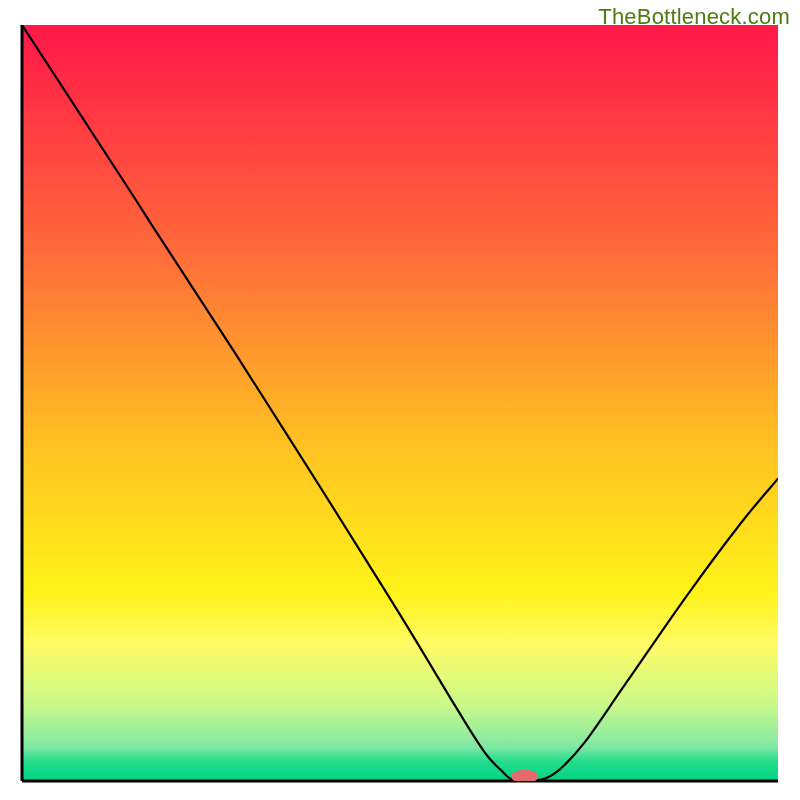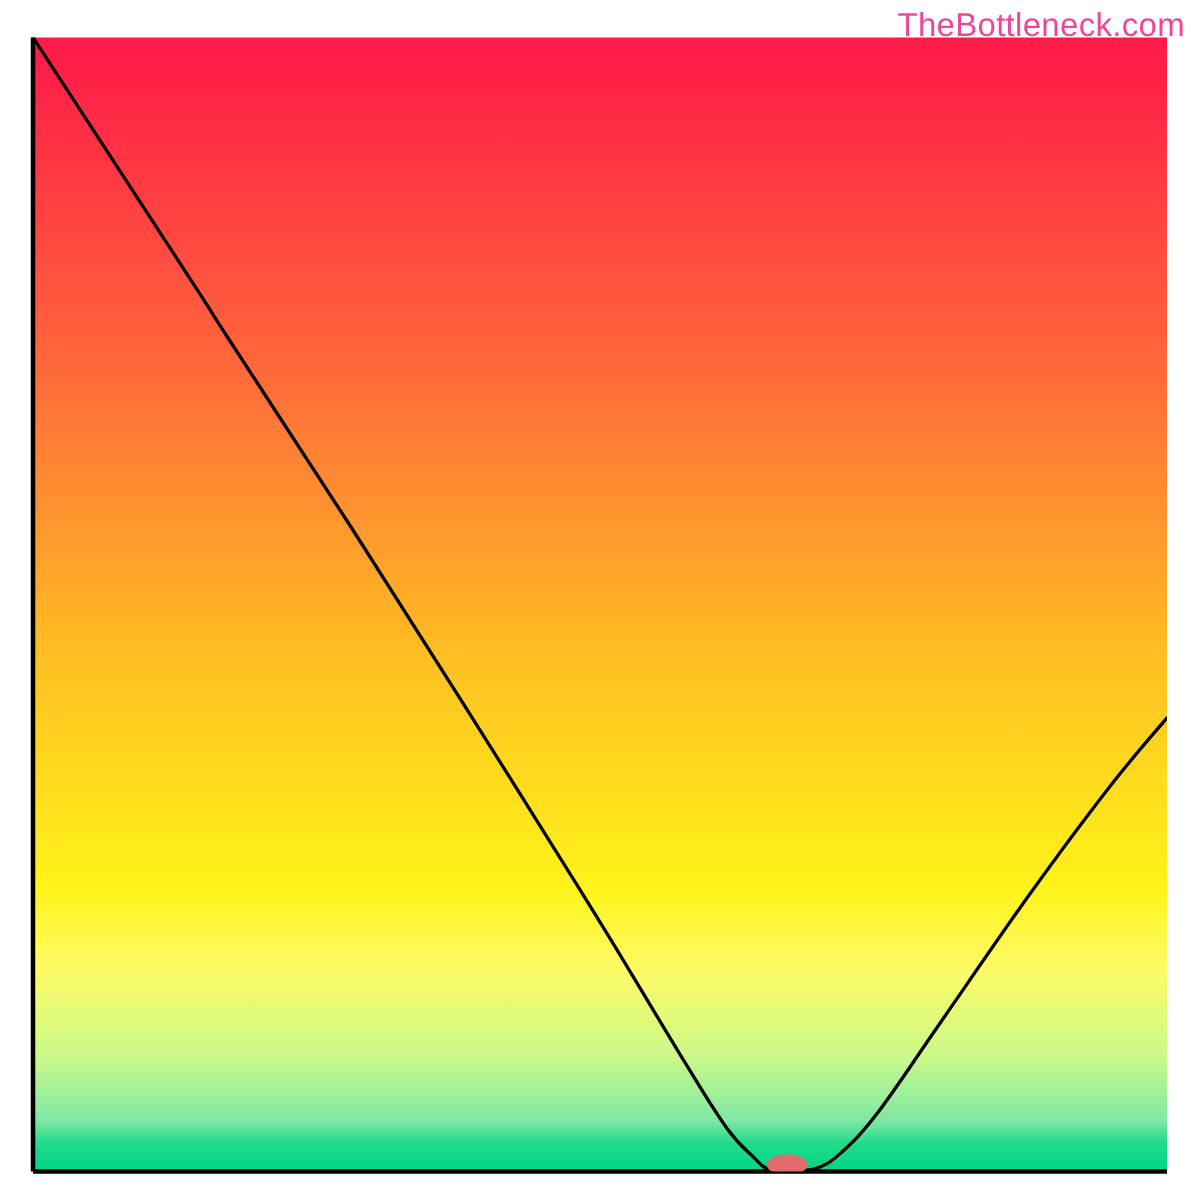--- a/index.html
+++ b/index.html
@@ -12,21 +12,21 @@
   }
   .chart-container {
     position: relative;
     width: 800px;
     height: 800px;
   }
   .watermark {
     position: absolute;
     top: 4px;
     right: 10px;
-    color: #ec4899;
+    color: #4d7c0f;
     font-size: 22px;
     font-weight: 400;
     letter-spacing: 0.2px;
     z-index: 10;
     user-select: none;
   }
   svg.chart-svg {
     display: block;
   }
 </style>

